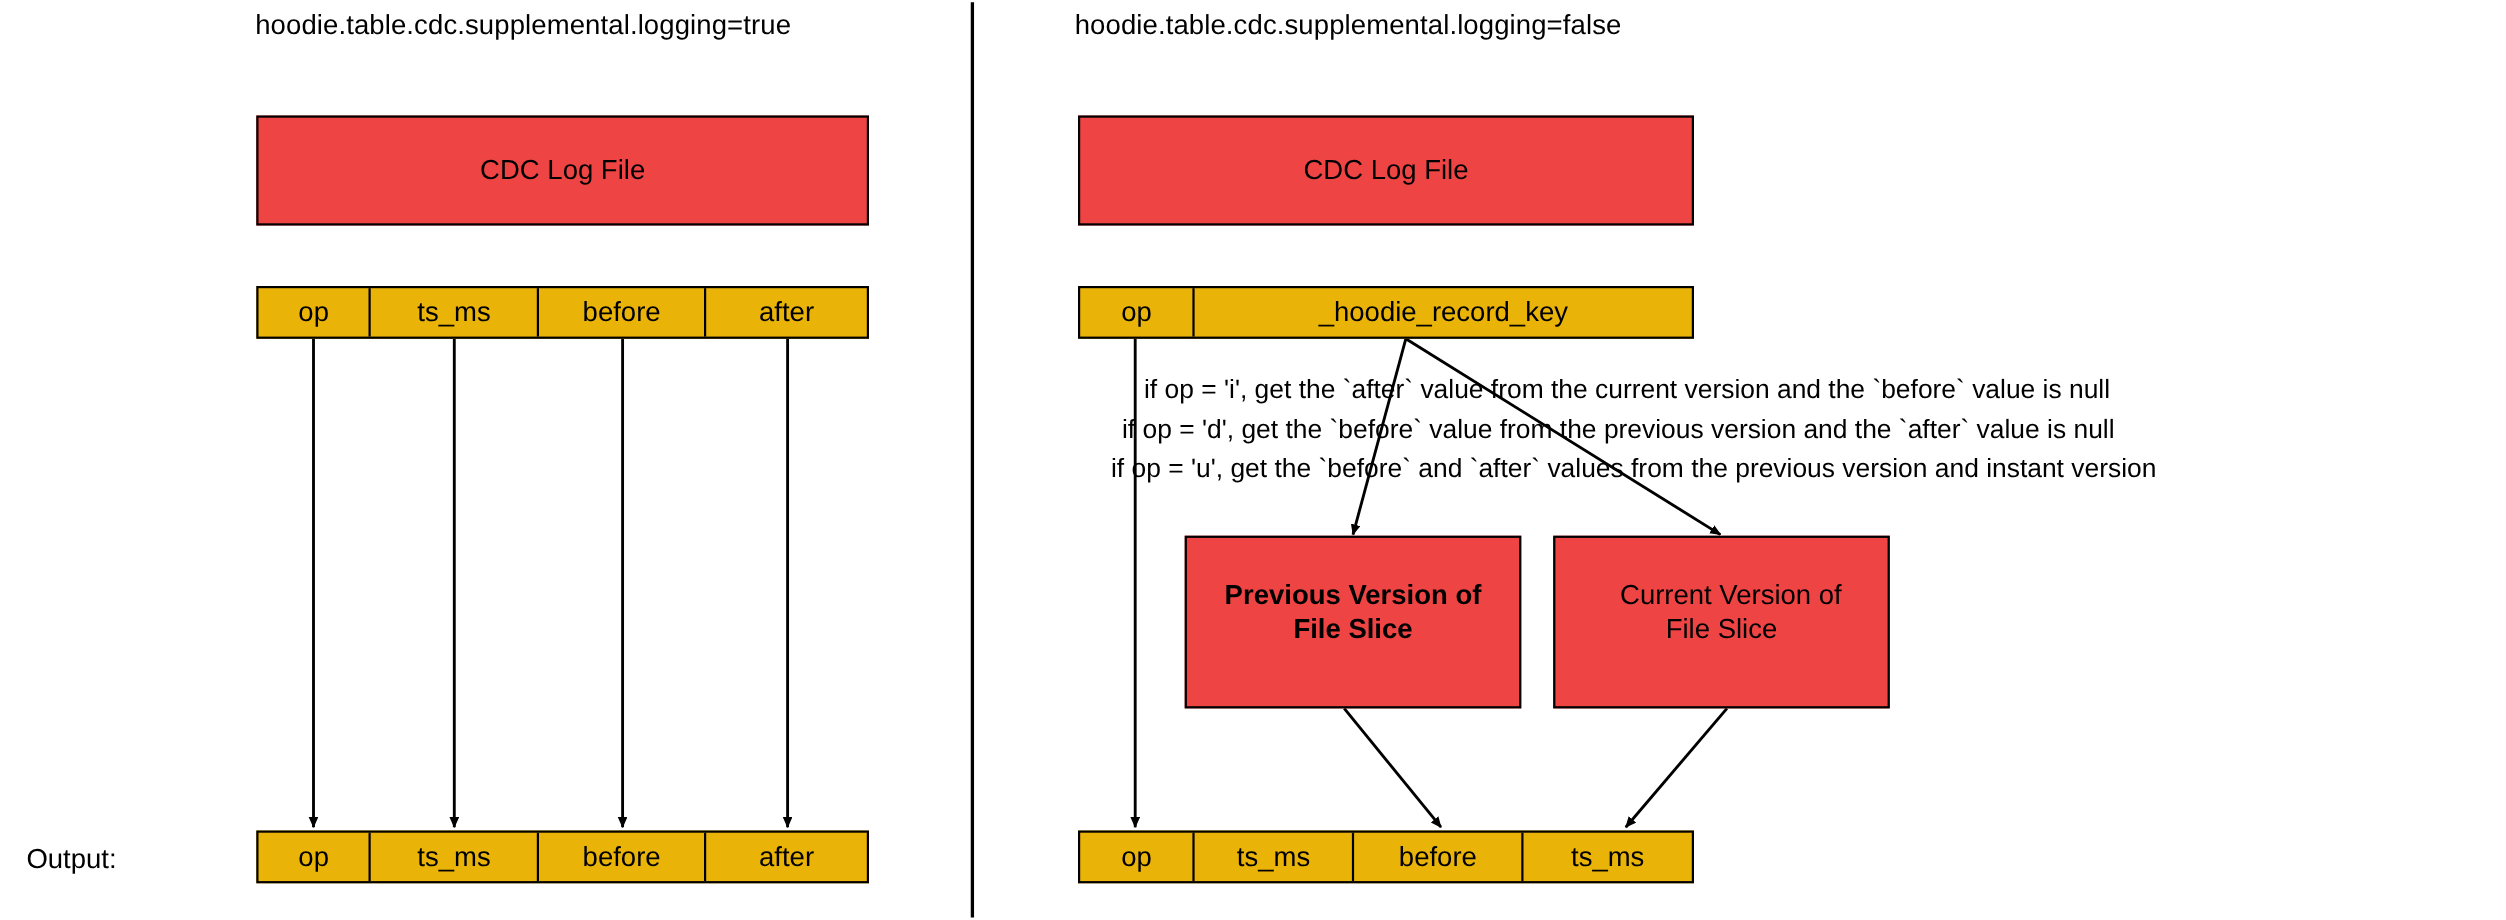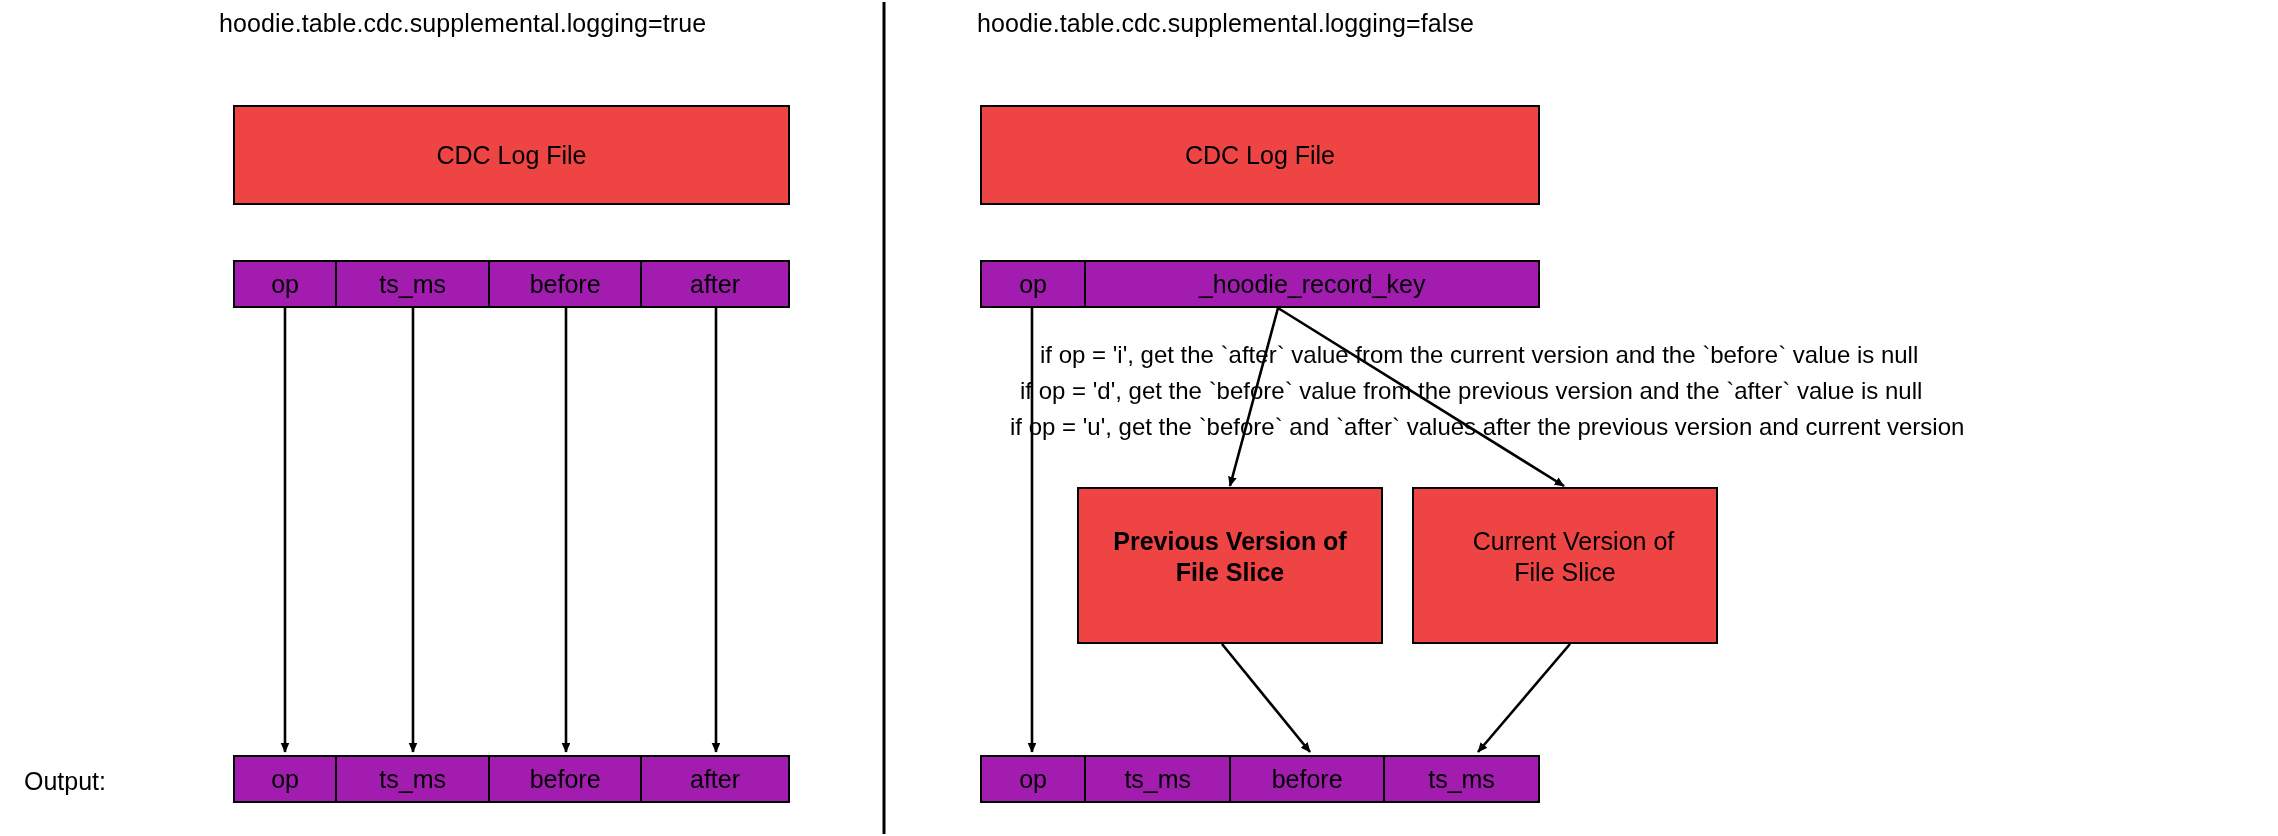--- a/index.html
+++ b/index.html
@@ -55,21 +55,21 @@
     color: #000;
     white-space: nowrap;
   }
 
   
   .schema-row {
     position: absolute;
     display: flex;
     box-sizing: border-box;
     border: 2.5px solid #000;
-    background: #a21caf;
+    background: #eab308;
   }
   .schema-cell {
     box-sizing: border-box;
     display: flex;
     align-items: center;
     justify-content: center;
     font-size: 25px;
     line-height: 28px;
     color: #000;
     border-right: 2.5px solid #000;
@@ -118,21 +118,21 @@
 
     <line x1="1032" y1="308" x2="1032" y2="752" stroke="#000000" stroke-width="2.6" marker-end="url(#arrowhead)"></line>
 
     <line x1="1278" y1="308" x2="1230" y2="486" stroke="#000000" stroke-width="2.6" marker-end="url(#arrowhead)"></line>
     <line x1="1278" y1="308" x2="1564" y2="486" stroke="#000000" stroke-width="2.6" marker-end="url(#arrowhead)"></line>
 
     <line x1="1222" y1="644" x2="1310" y2="752" stroke="#000000" stroke-width="2.6" marker-end="url(#arrowhead)"></line>
     <line x1="1570" y1="644" x2="1478" y2="752" stroke="#000000" stroke-width="2.6" marker-end="url(#arrowhead)"></line>
   </svg>
 
-  <div class="panel-title" style="left:219px; top:8px;">hoodie.table.cdc.supplemental.logging=true</div>
+  <div class="panel-title" style="left:232px; top:8px;">hoodie.table.cdc.supplemental.logging=true</div>
 
   <div class="panel-title" style="left:977px; top:8px;">hoodie.table.cdc.supplemental.logging=false</div>
 
   <div class="box" style="left:233px; top:105px; width:557px; height:100px;">
     <div class="box-label" style="top:33px;">CDC Log File</div>
   </div>
 
   <div class="schema-row" style="left:233px; top:260px; width:557px; height:48px;">
     <div class="schema-cell" style="width:103px;">op</div>
     <div class="schema-cell" style="width:154px;">ts_ms</div>
@@ -153,21 +153,21 @@
     <div class="box-label" style="top:33px;">CDC Log File</div>
   </div>
 
   <div class="schema-row" style="left:980px; top:260px; width:560px; height:48px;">
     <div class="schema-cell" style="width:105px;">op</div>
     <div class="schema-cell" style="width:455px;">_hoodie_record_key</div>
   </div>
 
   <div class="annot" style="left:1040px; top:337px; width:1220px;">if op = 'i', get the `after` value from the current version and the `before` value is null</div>
   <div class="annot" style="left:1020px; top:373px; width:1240px;">if op = 'd', get the `before` value from the previous version  and the `after` value is null</div>
-  <div class="annot" style="left:1010px; top:409px; width:1256px;">if op = 'u', get the `before` and `after` values after the previous version and current version</div>
+  <div class="annot" style="left:1010px; top:409px; width:1256px;">if op = 'u', get the `before` and `after` values from the previous version and instant version</div>
 
   <div class="box" style="left:1077px; top:487px; width:306px; height:157px;font-weight:bold;">
     <div class="box-label" style="top:37px;">Previous Version of</div>
     <div class="box-label" style="top:68px;">File Slice</div>
   </div>
 
   <div class="box" style="left:1412px; top:487px; width:306px; height:157px;">
     <div class="box-label" style="top:37px;padding-left:17px;">Current Version of</div>
     <div class="box-label" style="top:68px;">File Slice</div>
   </div>

